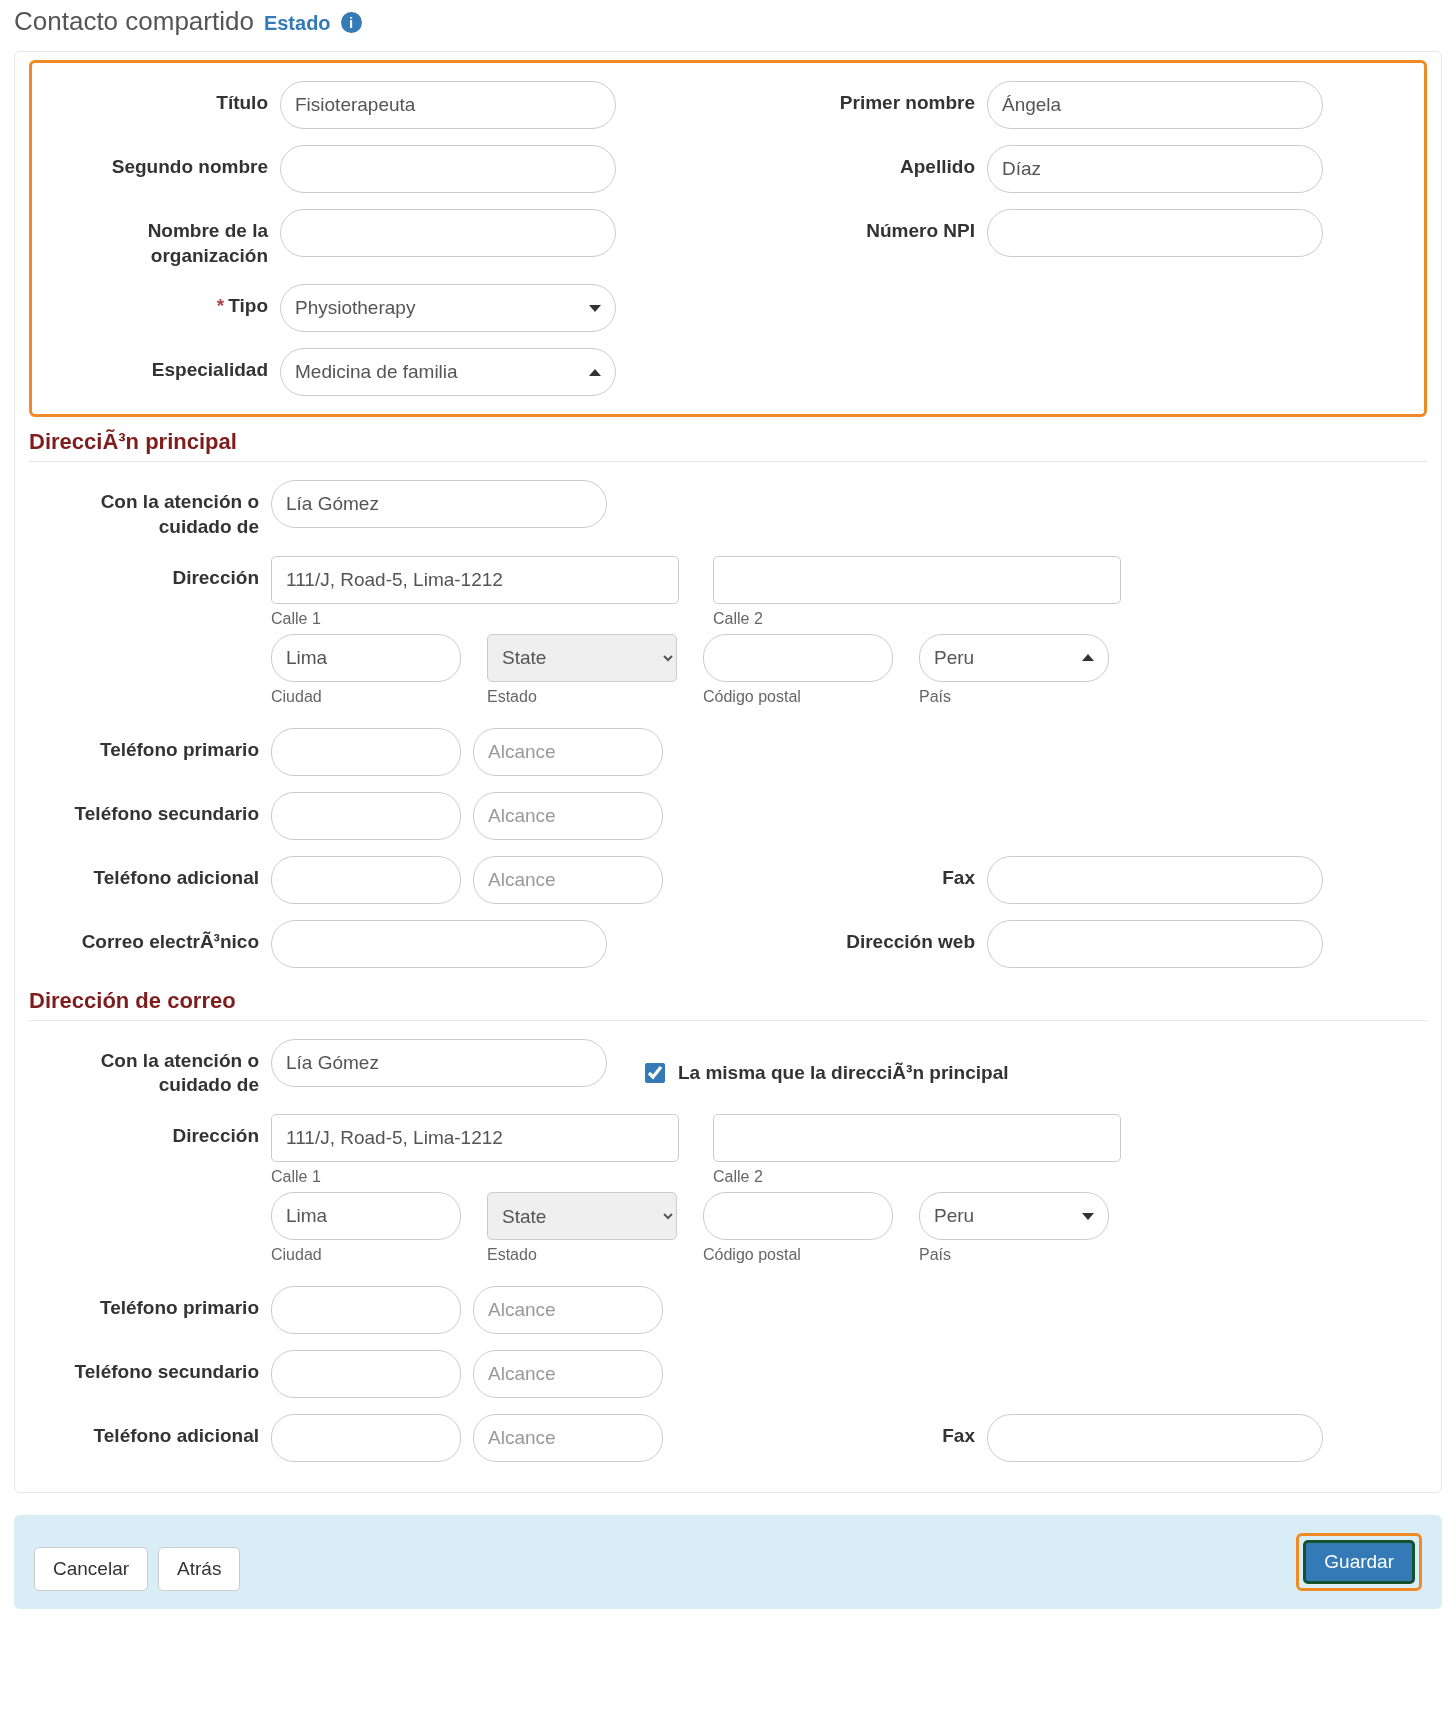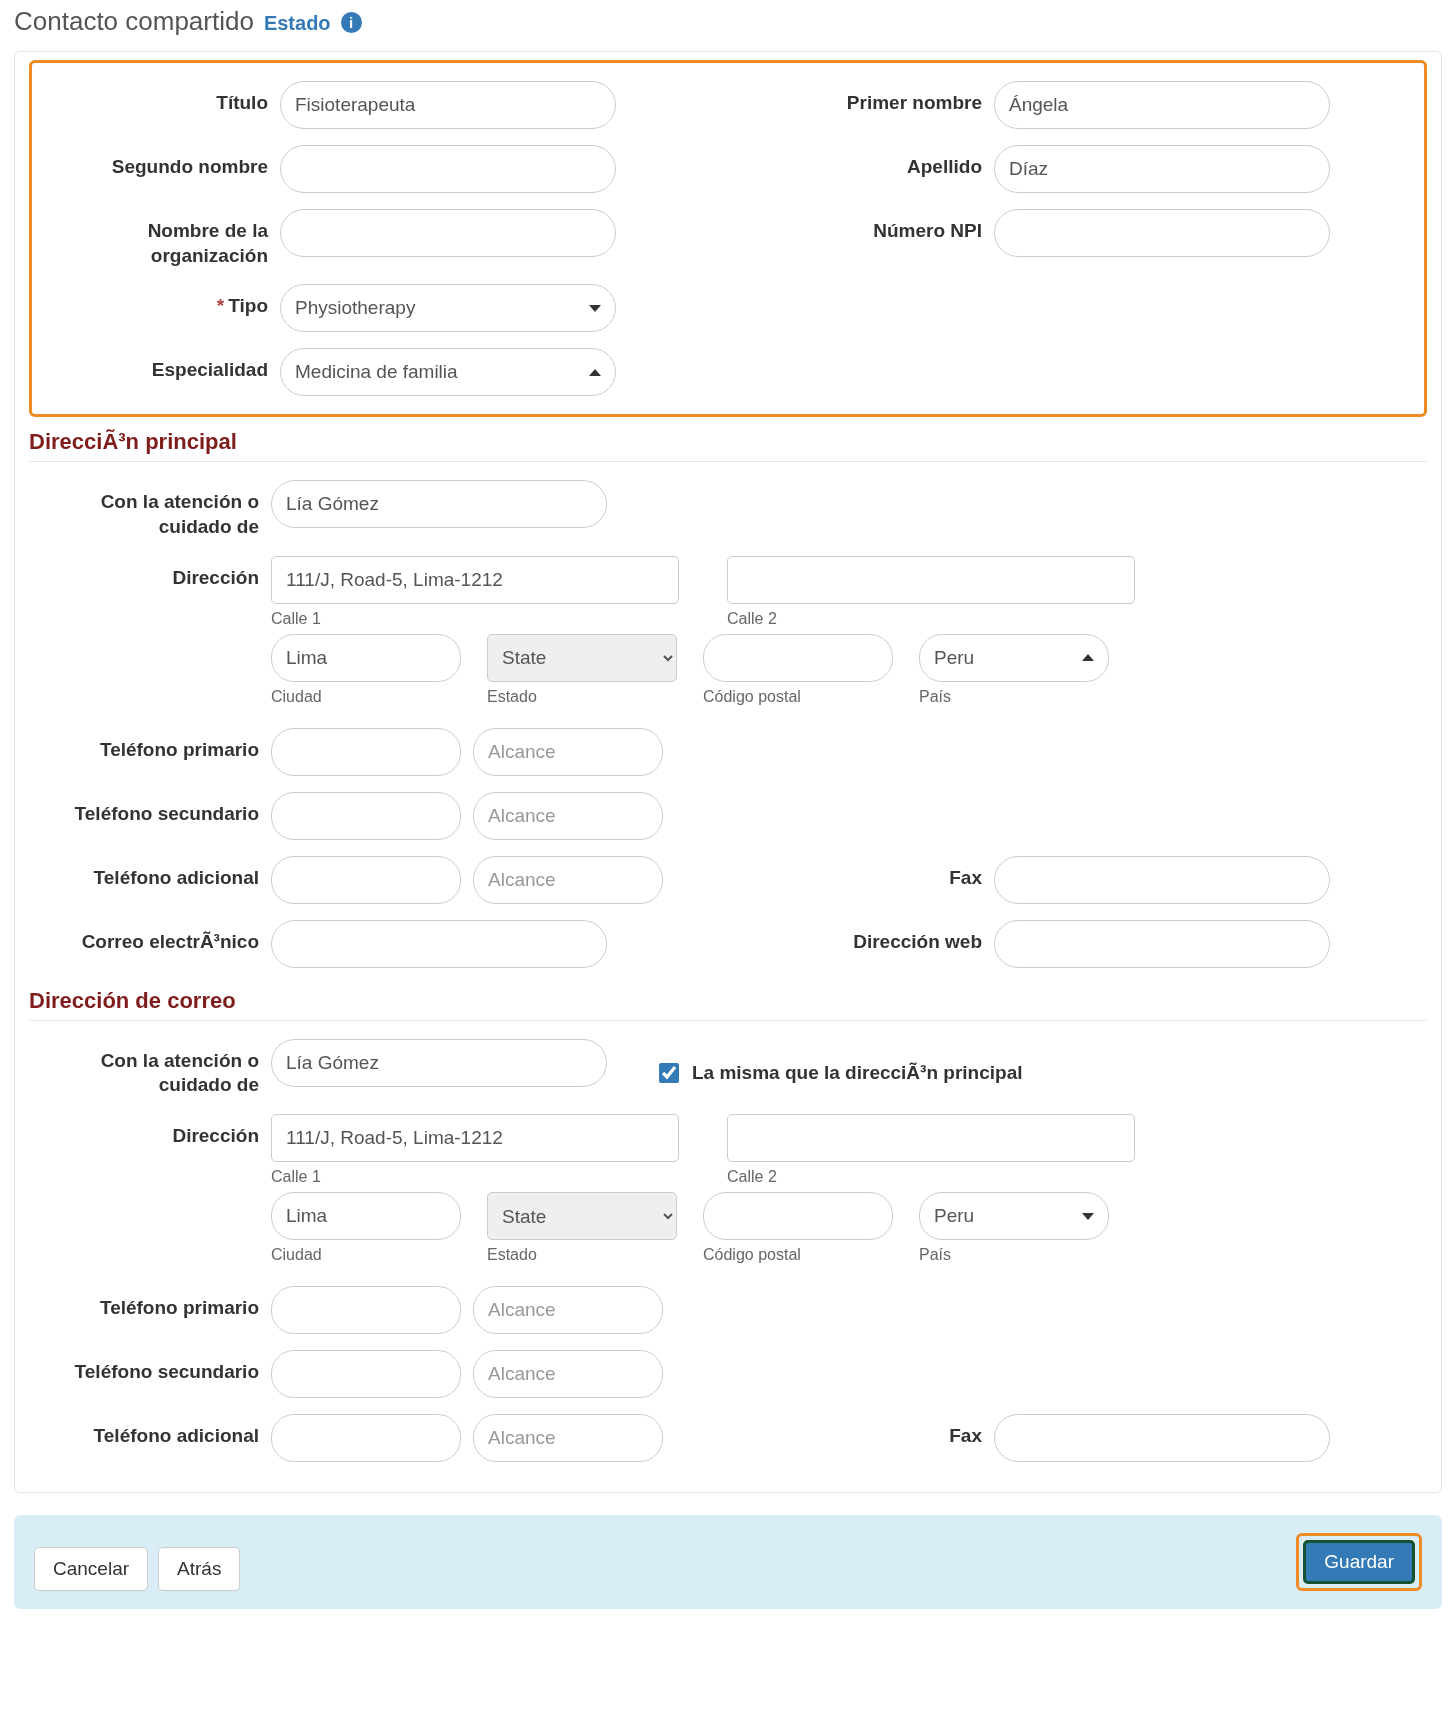--- a/index.html
+++ b/index.html
@@ -60,21 +60,21 @@
     color: #7f1d1d;
     font-size: 22px;
     font-weight: 700;
     border-bottom: 1px solid #e5e5e5;
     padding: 4px 0 6px 0;
     margin-top: 8px;
     margin-bottom: 18px;
   }
   .row {
     display: flex;
-    gap: 48px;
+    gap: 34px;
     margin-bottom: 16px;
   }
   .col {
     flex: 1;
     display: flex;
     align-items: flex-start;
     gap: 12px;
   }
   .lbl {
     width: 230px;

